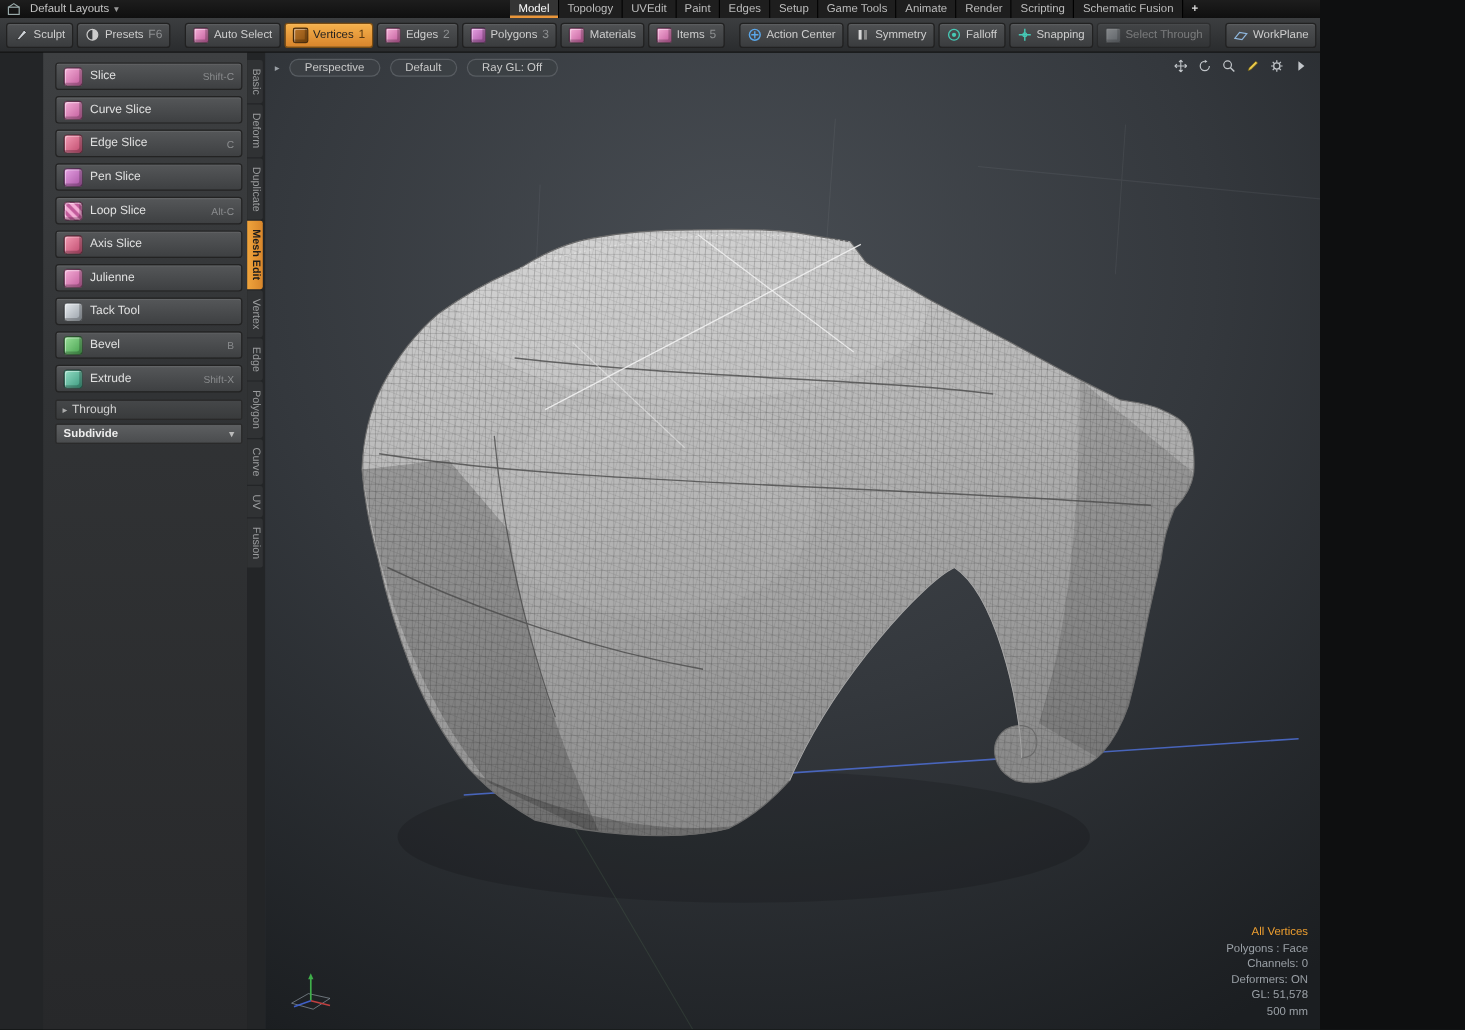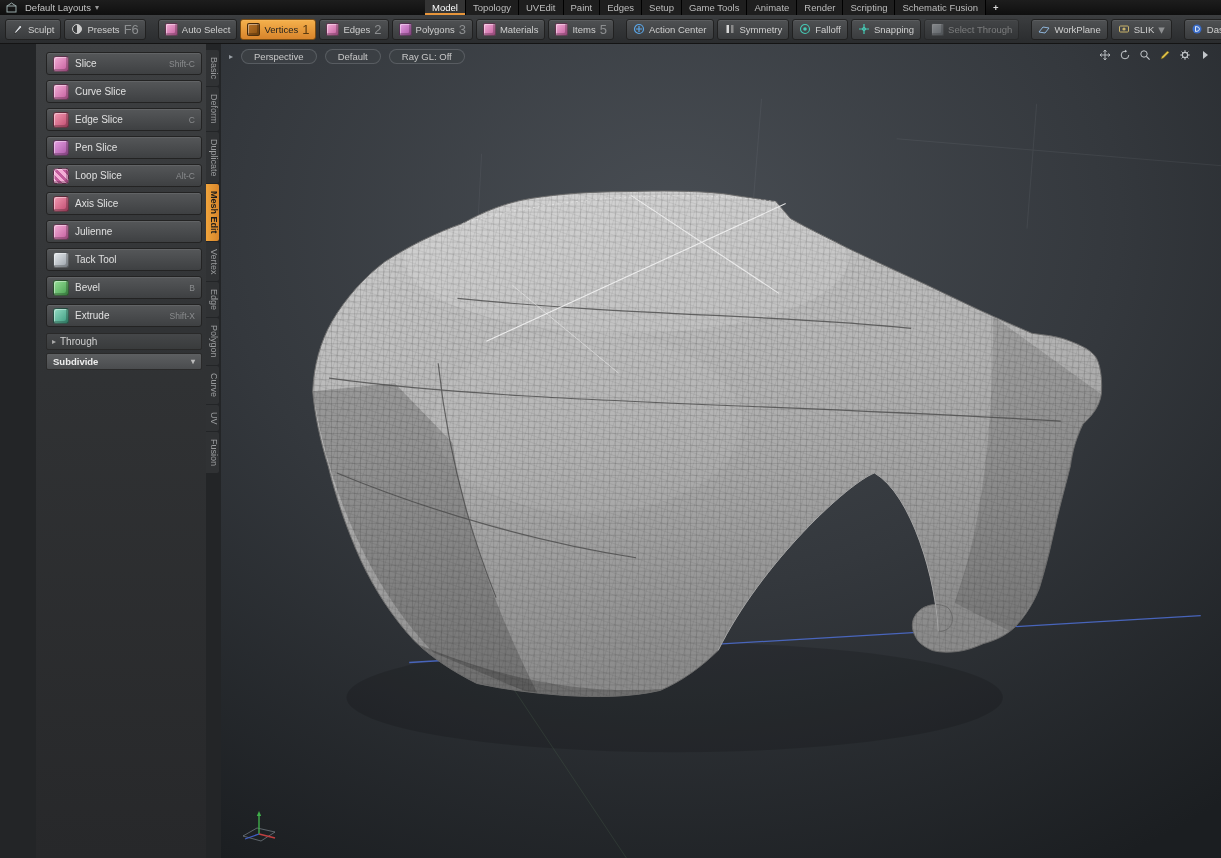--- a/index.html
+++ b/index.html
@@ -1,37 +1,37 @@
 <!DOCTYPE html>
 <html><head>
 <meta charset="utf-8">
 <style>
   html,body{margin:0;padding:0;background:#0e0f10;}
-  .app{width:1221px;height:858px;position:relative;font-family:"Liberation Sans",sans-serif;
+  .app{width:1100px;height:858px;position:relative;font-family:"Liberation Sans",sans-serif;
        display:flex;flex-direction:column;background:#232527;overflow:hidden;user-select:none;}
 
   
   .menubar{height:15px;flex:0 0 15px;background:linear-gradient(#1d1d1d,#0f0f0f);
            display:flex;align-items:center;padding:0 6px;gap:8px;font-size:9.5px;color:#b8b8b8;}
   .layout-sel{display:flex;align-items:center;gap:4px;color:#c5c5c5;}
   .layout-sel .caret{font-size:8px;color:#999;}
   .menu-tabs{display:flex;height:100%;margin-left:318px;}
   .mtab{padding:0 7px;display:flex;align-items:center;height:100%;border-right:1px solid #000;
         background:#1e1e1e;color:#bdbdbd;white-space:nowrap;}
   .mtab.active{background:#343434;box-shadow:inset 0 -2px 0 #e8953a;color:#fff;}
   .mtab.plus{background:transparent;border-right:none;color:#ddd;font-weight:bold;}
 
   
   .toolbar{height:28px;flex:0 0 28px;background:linear-gradient(#3c3e40,#2a2c2e);
            border-bottom:1px solid #141414;display:flex;align-items:center;padding:0 5px;gap:3px;
            font-size:9.5px;color:#cfcfcf;}
   .tbtn{height:19px;display:inline-flex;align-items:center;gap:4px;padding:0 6px;border-radius:3px;
         background:linear-gradient(#4f5153,#3a3c3e);border:1px solid #212121;
         box-shadow:inset 0 1px 0 rgba(255,255,255,.07);white-space:nowrap;}
-  .tbtn .sc{color:#8d8f91;font-size:13px;}
+  .tbtn .sc{color:#8d8f91;font-size:10px;}
   .tbtn.active{background:linear-gradient(#f5b14c,#d8842b);border-color:#7a4c12;color:#1e1e1e;}
   .tbtn.active .sc{color:#5a3a10;}
   .tbtn.disabled{opacity:.45;}
   .tsep{width:1px;height:20px;background:#1a1a1a;margin:0 3px;box-shadow:1px 0 0 rgba(255,255,255,.07);}
   .ticon{width:12px;height:12px;flex:0 0 12px;}
 
   
   .cube{display:inline-block;width:11px;height:11px;border-radius:2px;border:1px solid rgba(0,0,0,.55);
         background:linear-gradient(135deg,var(--c1) 0%,var(--c2) 100%);
         box-shadow:inset -2px -2px 0 rgba(0,0,0,.22),inset 1px 1px 0 rgba(255,255,255,.4);flex:0 0 auto;}
@@ -396,20 +396,28 @@
           </svg>
         <svg viewBox="0 0 12 12">
           <circle cx="6" cy="6" r="2.6" fill="none" stroke="#c2c6ca" stroke-width="1.1"></circle>
           <path d="M6 1.2 V3 M6 9 V10.8 M1.2 6 H3 M9 6 H10.8 M2.6 2.6 L3.9 3.9 M8.1 8.1 L9.4 9.4 M9.4 2.6 L8.1 3.9 M3.9 8.1 L2.6 9.4" stroke="#c2c6ca" stroke-width="1"></path>
           </svg>
         <svg viewBox="0 0 12 12">
           <path d="M4 2 L9 6 L4 10 Z" fill="#c2c6ca"></path>
           </svg>
       </div>
 
+      <div class="stats">
+        <div class="sel">All Vertices</div>
+        <div>Polygons : Face</div>
+        <div>Channels: 0</div>
+        <div>Deformers: ON</div>
+        <div>GL: 51,578</div>
+        <div>500 mm</div>
+      </div>
 
       <svg class="gizmo" width="48" height="42" viewBox="0 0 48 42">
         <path d="M8,30 L22,22 L40,26 L26,35 Z" fill="none" stroke="#9aa4ad" stroke-width="0.8" opacity="0.65"></path>
         <line x1="24" y1="28" x2="24" y2="9" stroke="#3fae4a" stroke-width="1.4"></line>
         <path d="M24 5 L21.8 10 L26.2 10 Z" fill="#3fae4a"></path>
         <line x1="24" y1="28" x2="40" y2="32" stroke="#c04040" stroke-width="1.3"></line>
         <line x1="24" y1="28" x2="10" y2="33" stroke="#4060c8" stroke-width="1.3"></line>
       </svg>
     </div>
   </div>

